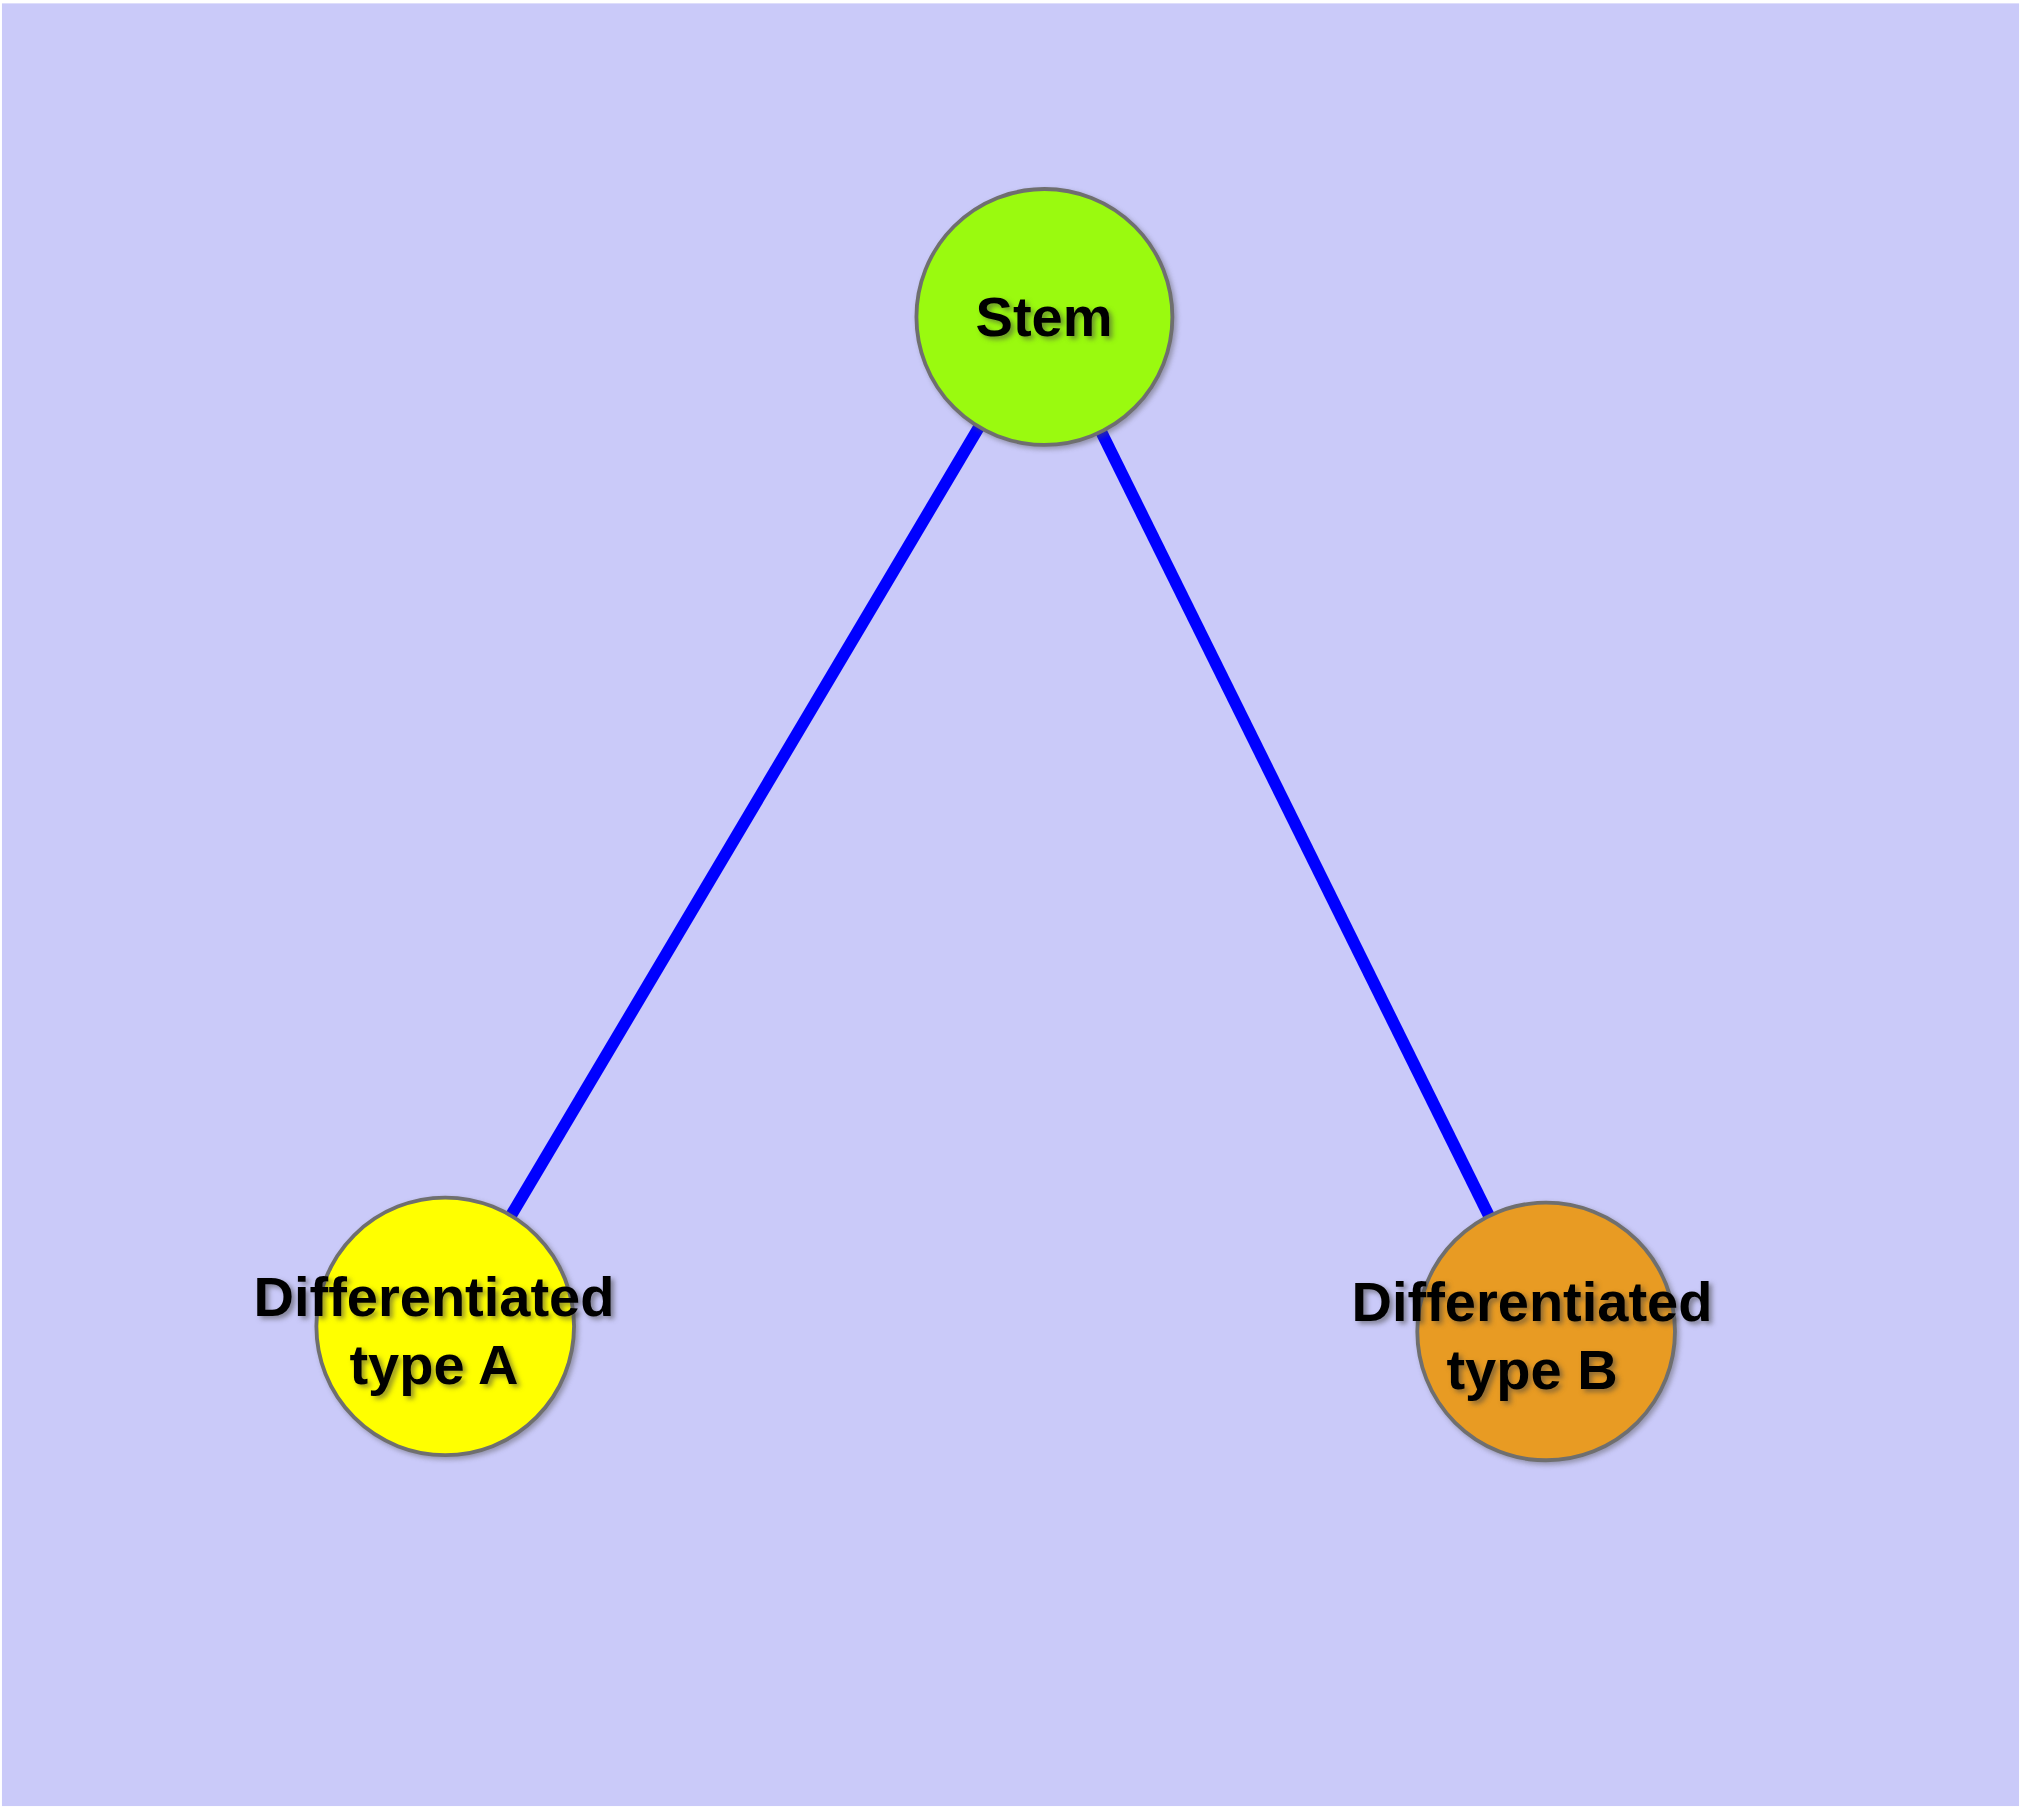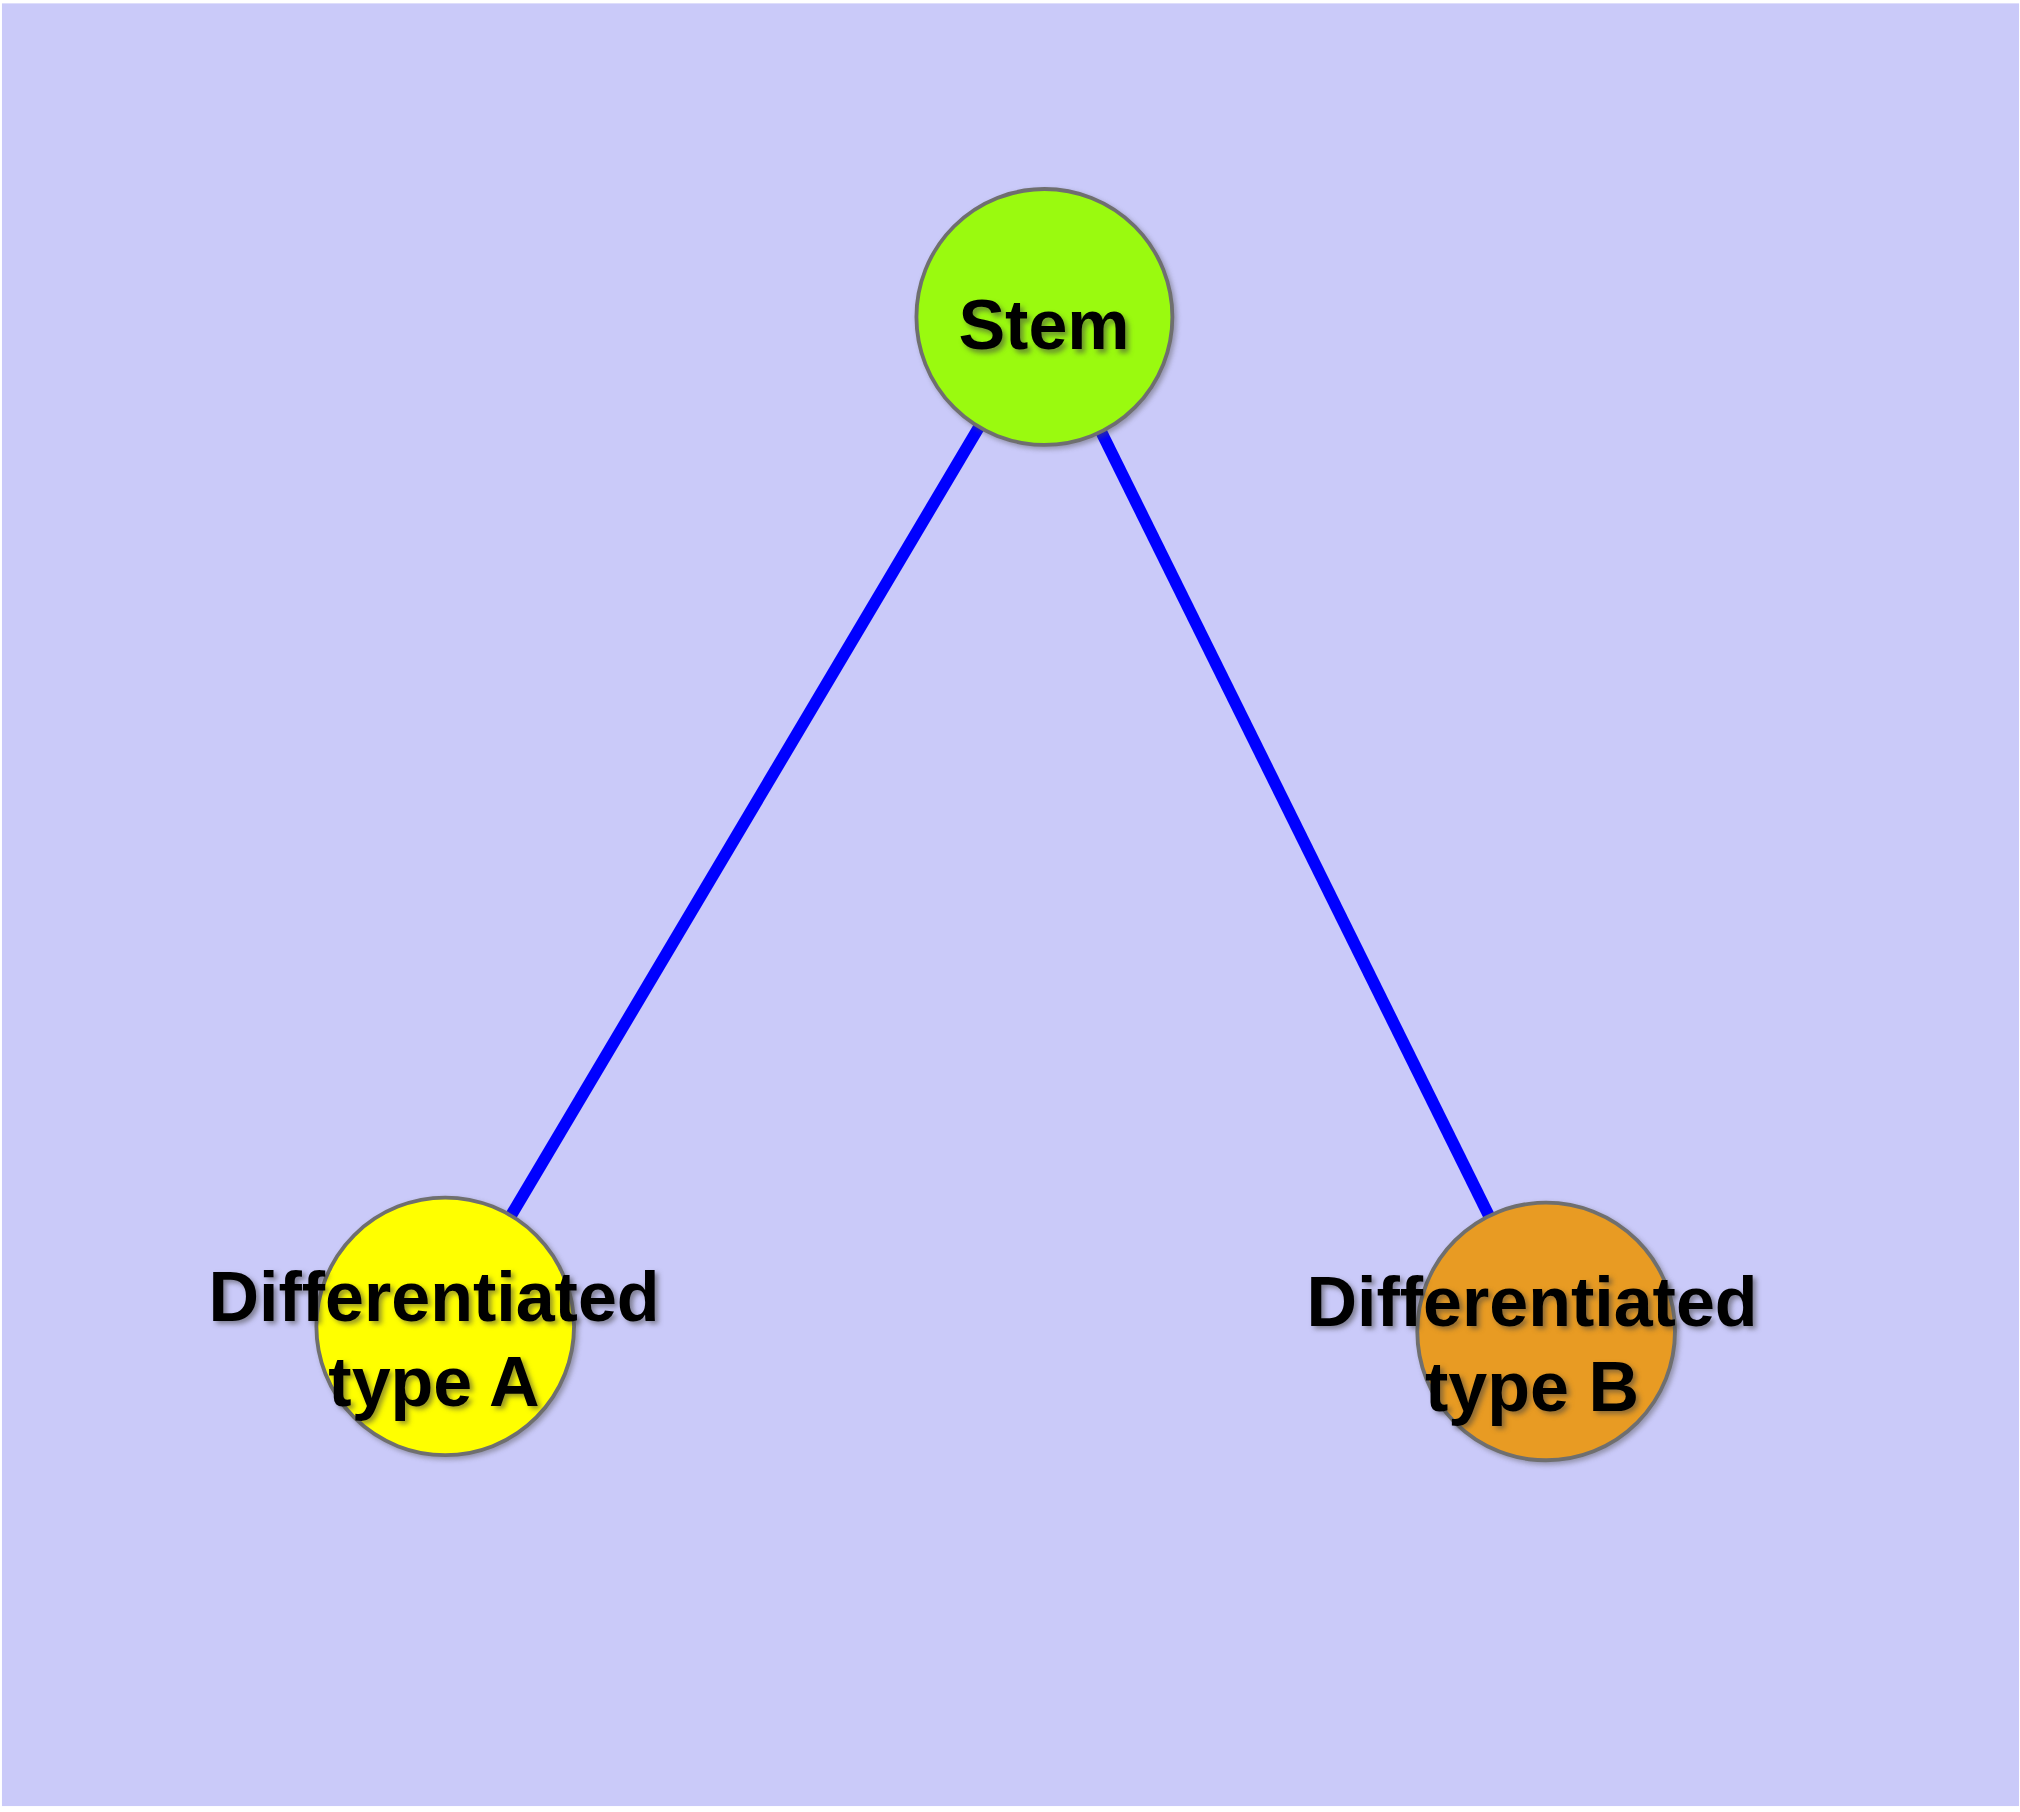--- a/index.html
+++ b/index.html
@@ -25,27 +25,26 @@
   }
   .node-circle {
     stroke-width: 4.5px;
     filter: drop-shadow(3px 3px 3px rgba(80, 80, 80, 0.45));
   }
   .node-label {
     position: absolute;
     transform: translate(-50%, -50%);
     text-align: center;
     font-weight: bold;
-    font-size: 70px;
+    font-size: 56px;
     line-height: 1.22;
     color: #000000;
     white-space: pre-line;
     text-shadow: 3.4px 3.4px 5.1px rgba(68, 68, 68, 0.55);
     pointer-events: none;
-    margin-top: 9px;
   }
   #label-stem { left: 1044px; top: 317px; }
   #label-type-a { left: 434px;  top: 1331px; }
   #label-type-b { left: 1532px; top: 1336px; }
 </style>
 </head>
 <body>
 
 <svg id="graph-svg" width="2021" height="1812" viewBox="0 0 2384 2138">
 

